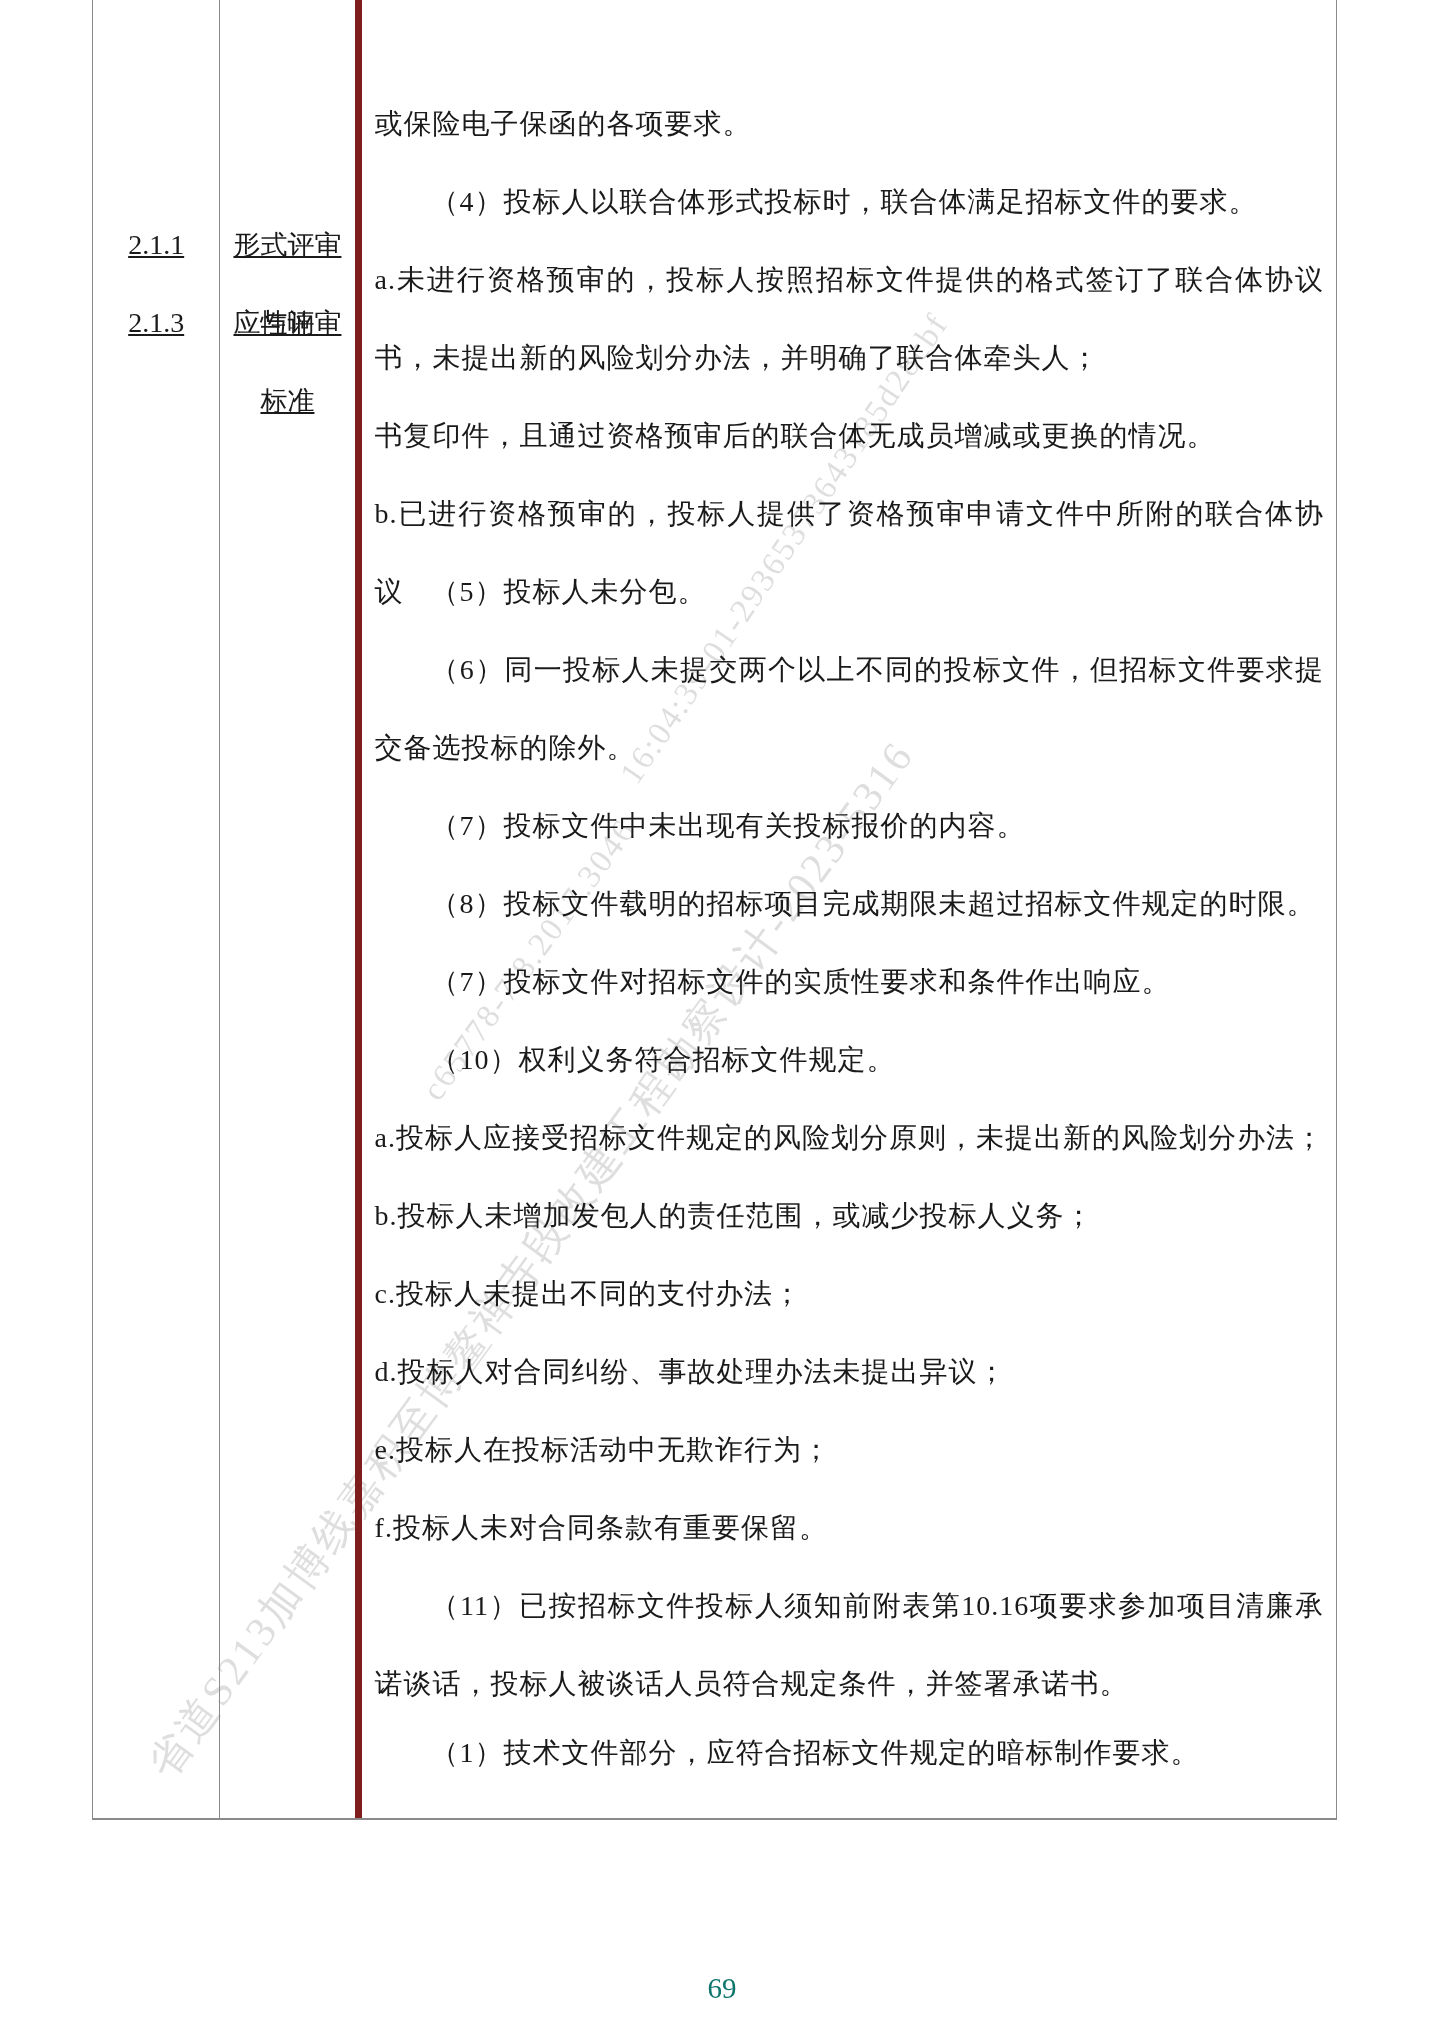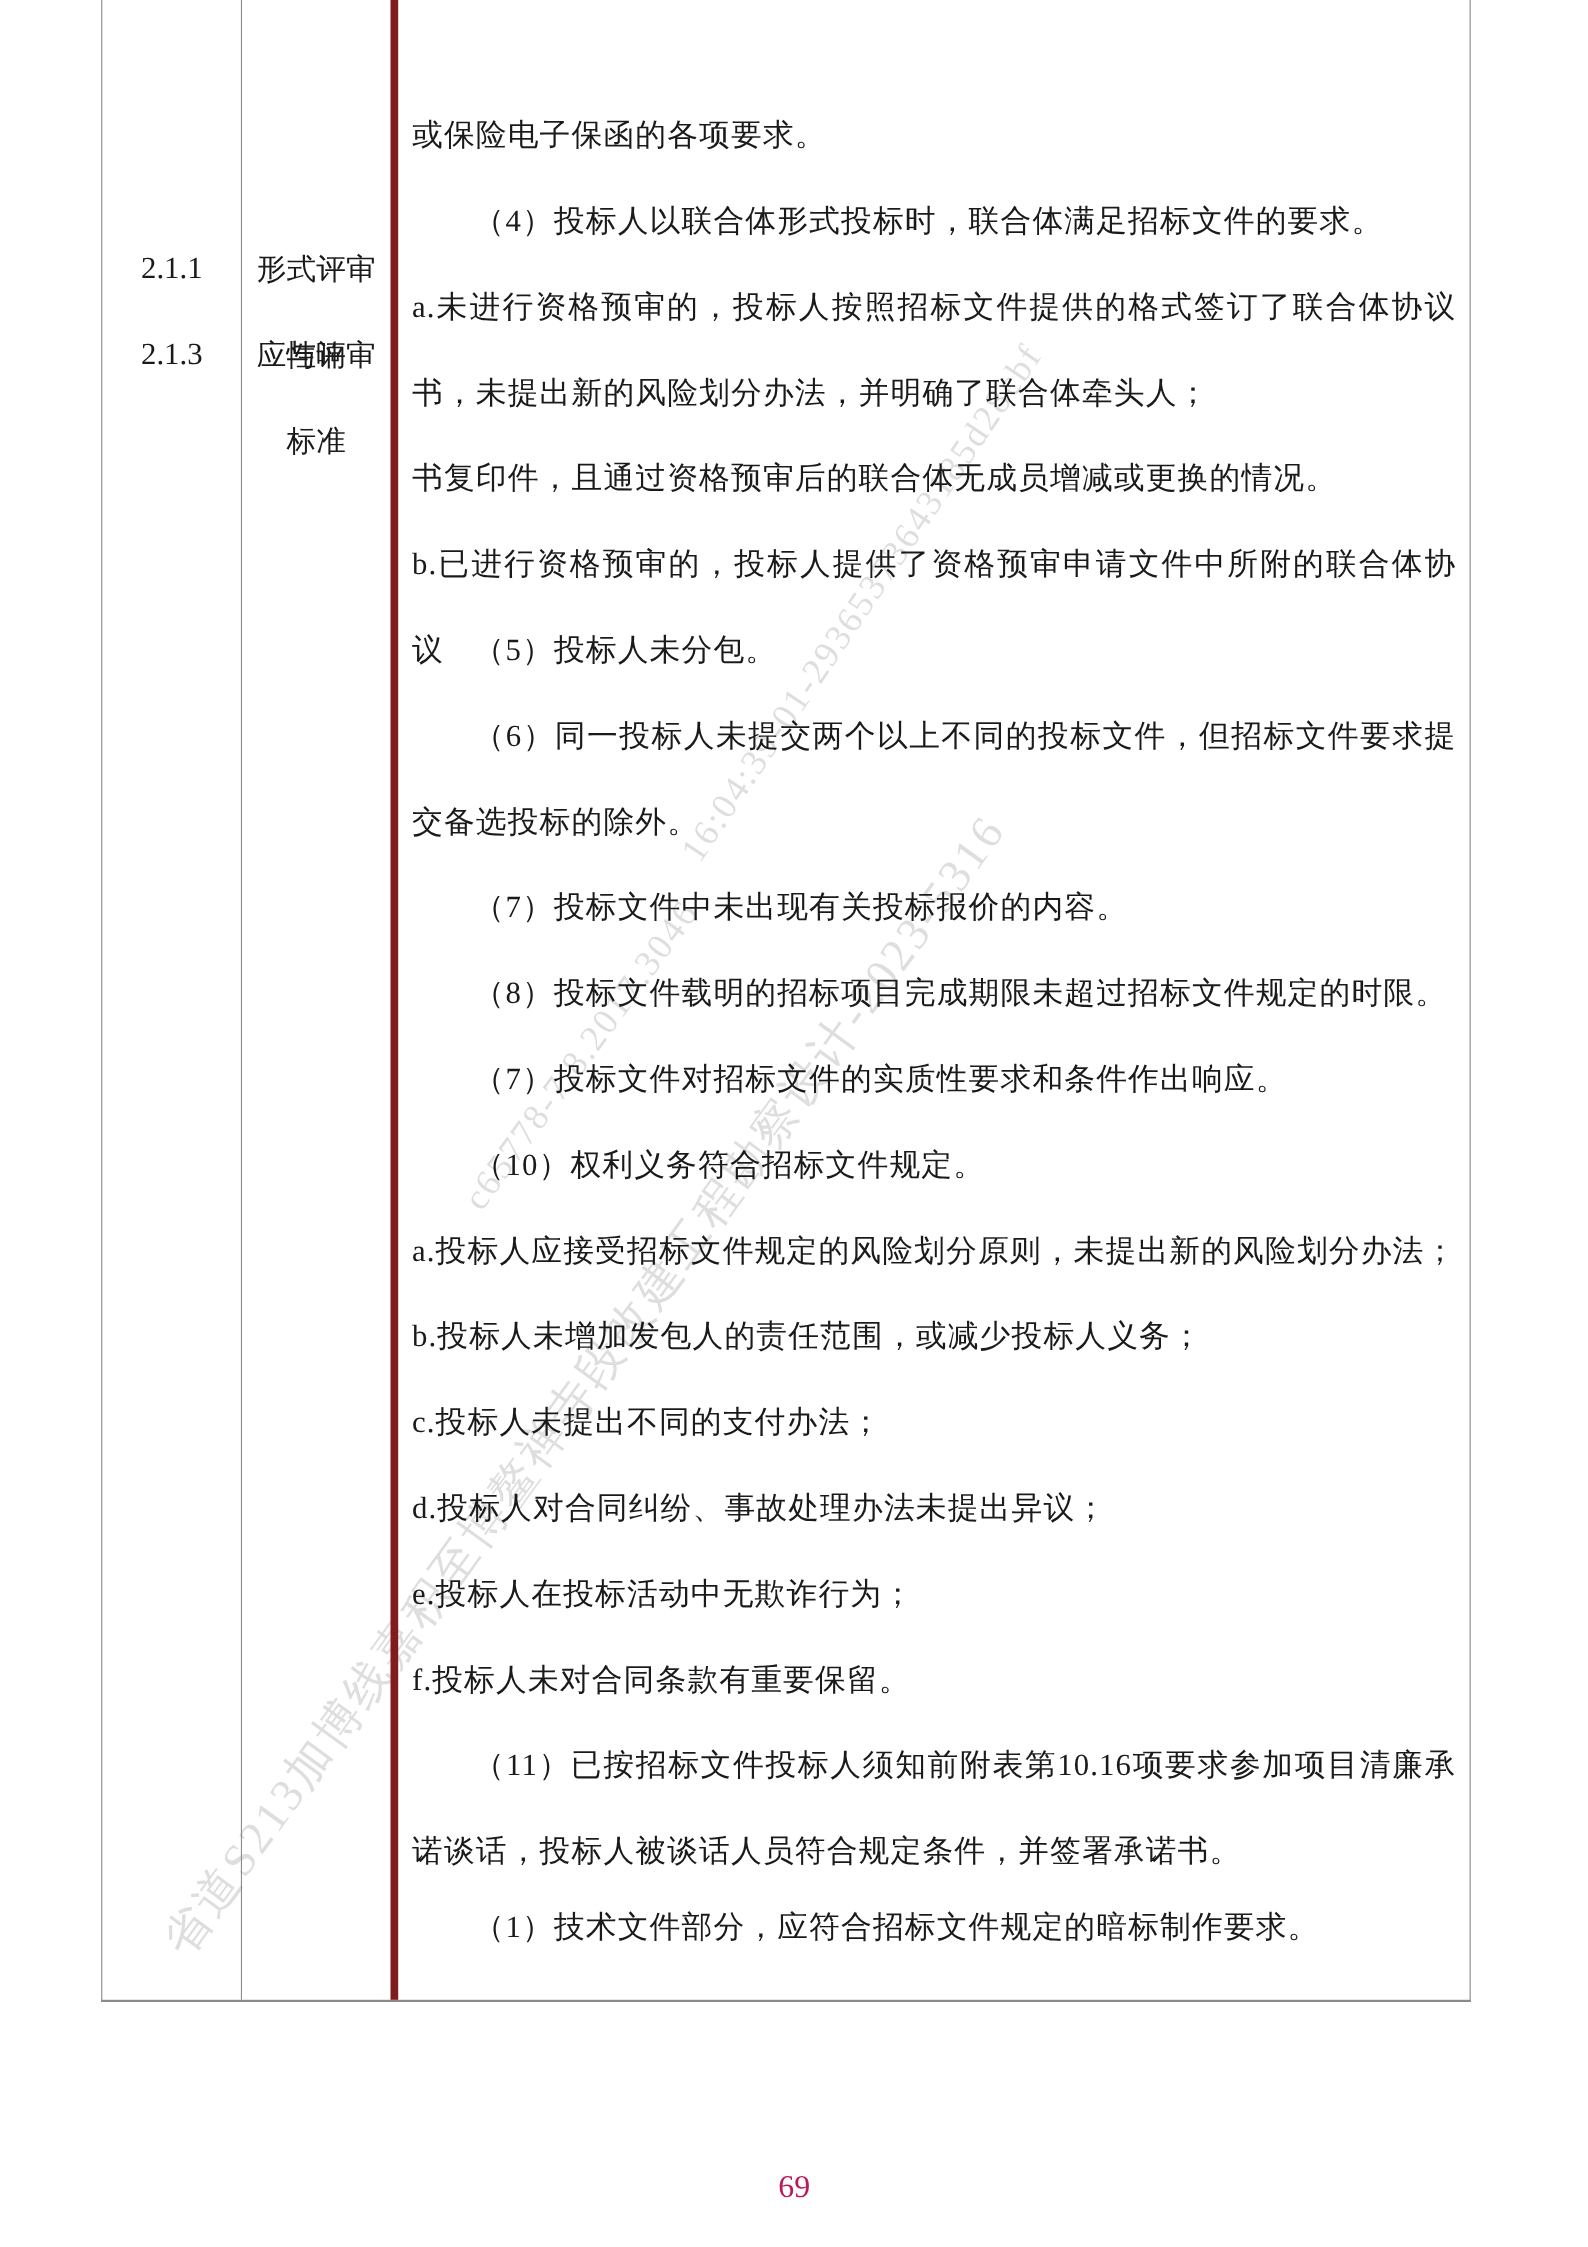--- a/index.html
+++ b/index.html
@@ -51,21 +51,21 @@
     padding-top:206px;
     text-align:center;
     font-size:27px;
   }
   .content-col {
     flex:1;
     padding:49px 12px 0 13px;
     font-size:28px;
     margin-top:36px;
   }
-  .idline { height:78px; line-height:78px; }
+  .idline { height:78px; line-height:78px;text-decoration:underline; }
 
   .cline {
     height:78px; line-height:78px;
     letter-spacing:1px;
     white-space:nowrap;
     overflow:visible;
   }
   .cline.wrapfull {            
     white-space:normal;
     text-align:justify;
@@ -74,21 +74,21 @@
   .cline.ind { text-indent:56px; }
   .cline.short { height:60px; line-height:60px; }
   .cline.bold { font-weight:bold; }
 
   
   .pagenum {
     position:absolute; z-index:2;
     left:0; top:1972px; width:100%;
     text-align:center;
     font-size:29px;
-    color:#be185d;
+    color:#0f766e;
   }
 </style>
 </head>
 <body>
 
 <div class="page">
 
   <div class="wm-layer">
     <div class="wm wm1">省道S213加博线嘉积至博鳌禅寺段改建工程勘察设计-2023-5316</div>
     <div class="wm wm2">16:04:39-01-29365373643185d28cbf</div>

